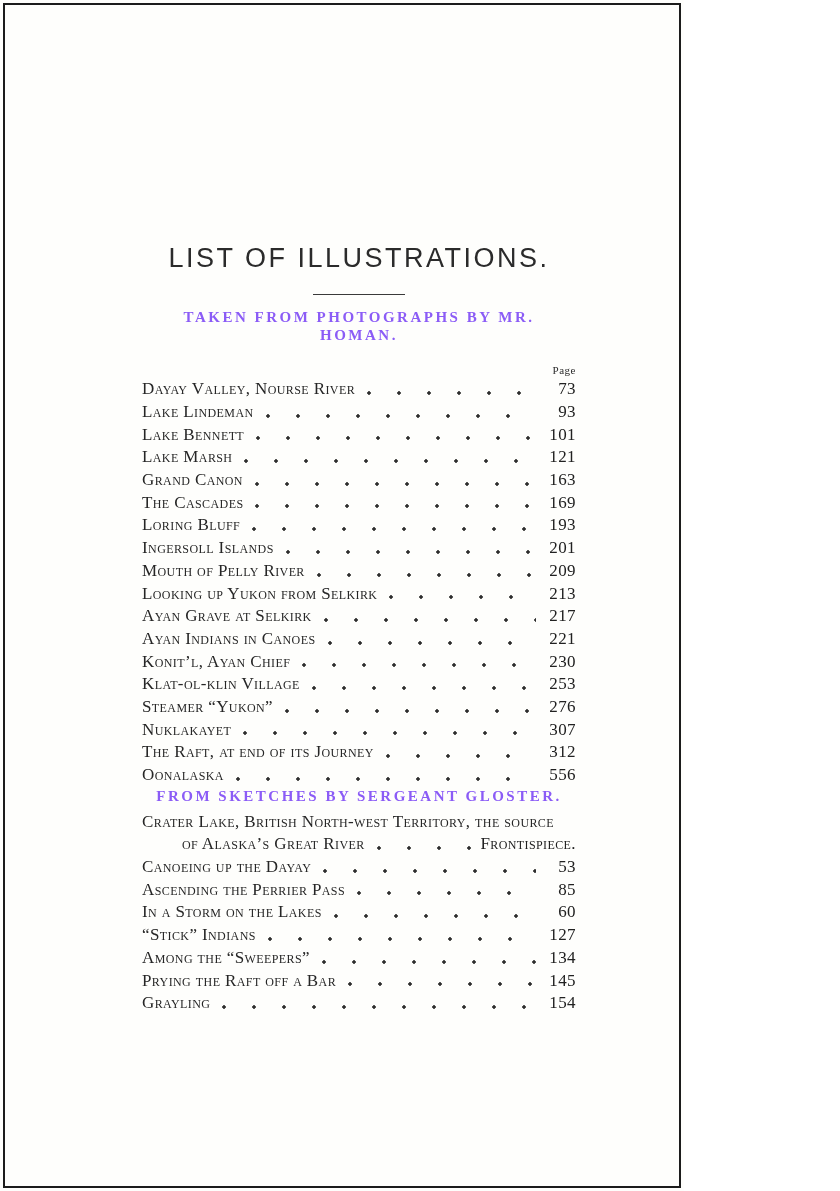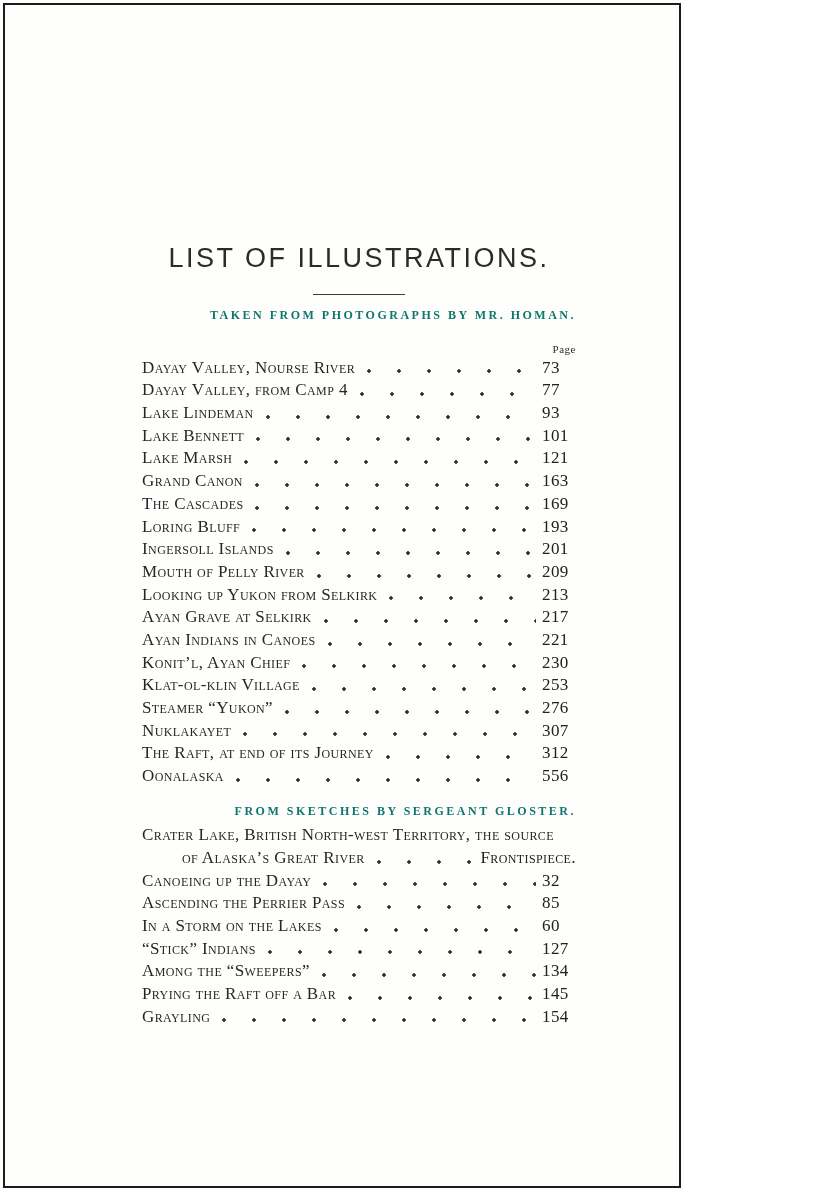--- a/index.html
+++ b/index.html
@@ -35,29 +35,29 @@
     line-height: 1.05;
   }
   .title-rule {
     width: 92px;
     height: 1px;
     background: #3a3a3a;
     margin: 22px auto 0 auto;
   }
   h2.section-heading {
     margin: 0;
-    text-align: right;
-    font-size: 12px;
+    text-align: center;
+    font-size: 15px;
     font-weight: 700;
     letter-spacing: 2.5px;
-    color: #0f766e;
+    color: #8b5cf6;
     line-height: 1.2;
   }
   h2.first { margin-top: 13px; }
-  h2.second { margin-top: 16px; margin-bottom: 6px; }
+  h2.second { margin-bottom: 6px; }
   .page-label {
     text-align: right;
     font-size: 11px;
     margin-top: 20px;
     margin-bottom: 2px;
     letter-spacing: 0.5px;
     color: #2c2c2c;
   }
   .entries { }
   .row {
@@ -75,21 +75,21 @@
   .leader {
     flex: 1;
     background-image: radial-gradient(circle at 2px 2px, #2e2e2e 1.5px, rgba(0,0,0,0) 1.9px);
     background-size: 30px 4px;
     background-repeat: repeat-x;
     background-position: 12px calc(100% - 6px);
     margin-right: 6px;
   }
   .pagenum {
     min-width: 34px;
-    text-align: left;
+    text-align: right;
     font-variant: small-caps;
     letter-spacing: 0.4px;
     color: #212121;
   }
 </style>
 </head>
 <body>
 
 <div class="sheet">
   <div class="frame"></div>
@@ -101,25 +101,20 @@
     <section>
       <h2 class="section-heading first">TAKEN FROM PHOTOGRAPHS BY MR. HOMAN.</h2>
       <div class="page-label">Page</div>
       <div class="entries">
           <div class="row">
             <span class="label">Dayay Valley, Nourse River</span>
             <span class="leader"></span>
             <span class="pagenum">73</span>
           </div>
           <div class="row">
-            <span class="label">Dayay Valley, from Camp 4</span>
-            <span class="leader"></span>
-            <span class="pagenum">77</span>
-          </div>
-          <div class="row">
             <span class="label">Lake Lindeman</span>
             <span class="leader"></span>
             <span class="pagenum">93</span>
           </div>
           <div class="row">
             <span class="label">Lake Bennett</span>
             <span class="leader"></span>
             <span class="pagenum">101</span>
           </div>
           <div class="row">
@@ -207,21 +202,21 @@
             <span class="label">Crater Lake, British North-west Territory, the source</span>
           </div>
           <div class="row">
             <span class="label indent">of Alaska’s Great River</span>
             <span class="leader"></span>
             <span class="pagenum">Frontispiece.</span>
           </div>
           <div class="row">
             <span class="label">Canoeing up the Dayay</span>
             <span class="leader"></span>
-            <span class="pagenum">32</span>
+            <span class="pagenum">53</span>
           </div>
           <div class="row">
             <span class="label">Ascending the Perrier Pass</span>
             <span class="leader"></span>
             <span class="pagenum">85</span>
           </div>
           <div class="row">
             <span class="label">In a Storm on the Lakes</span>
             <span class="leader"></span>
             <span class="pagenum">60</span>

